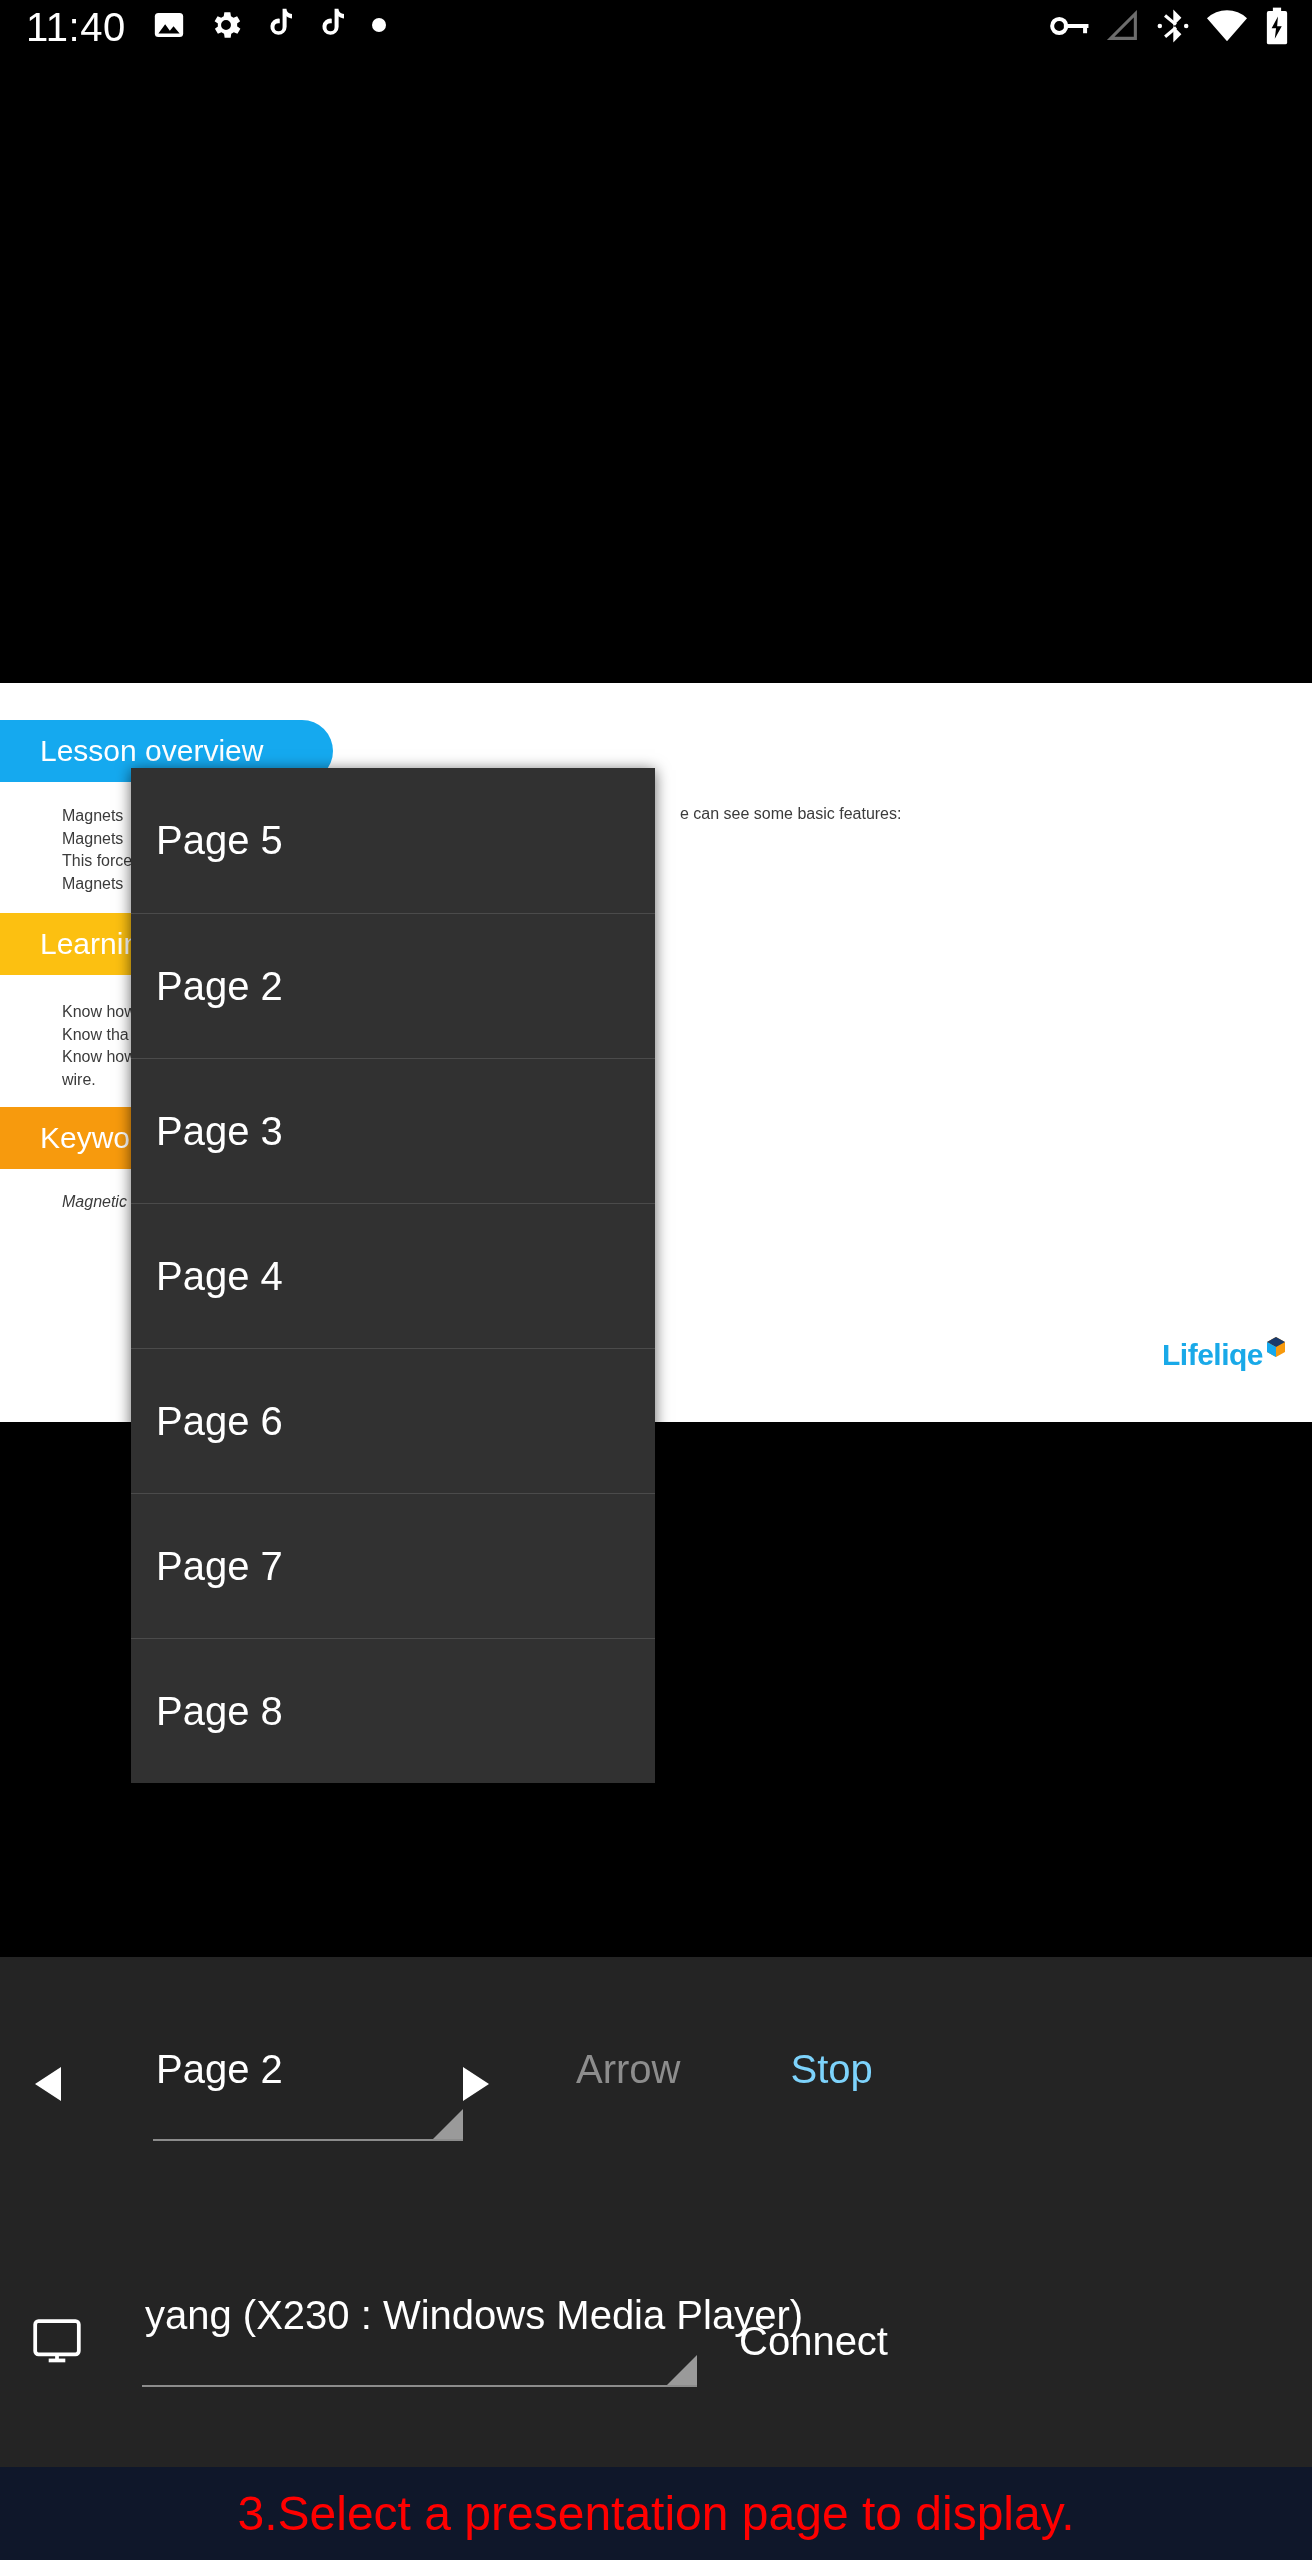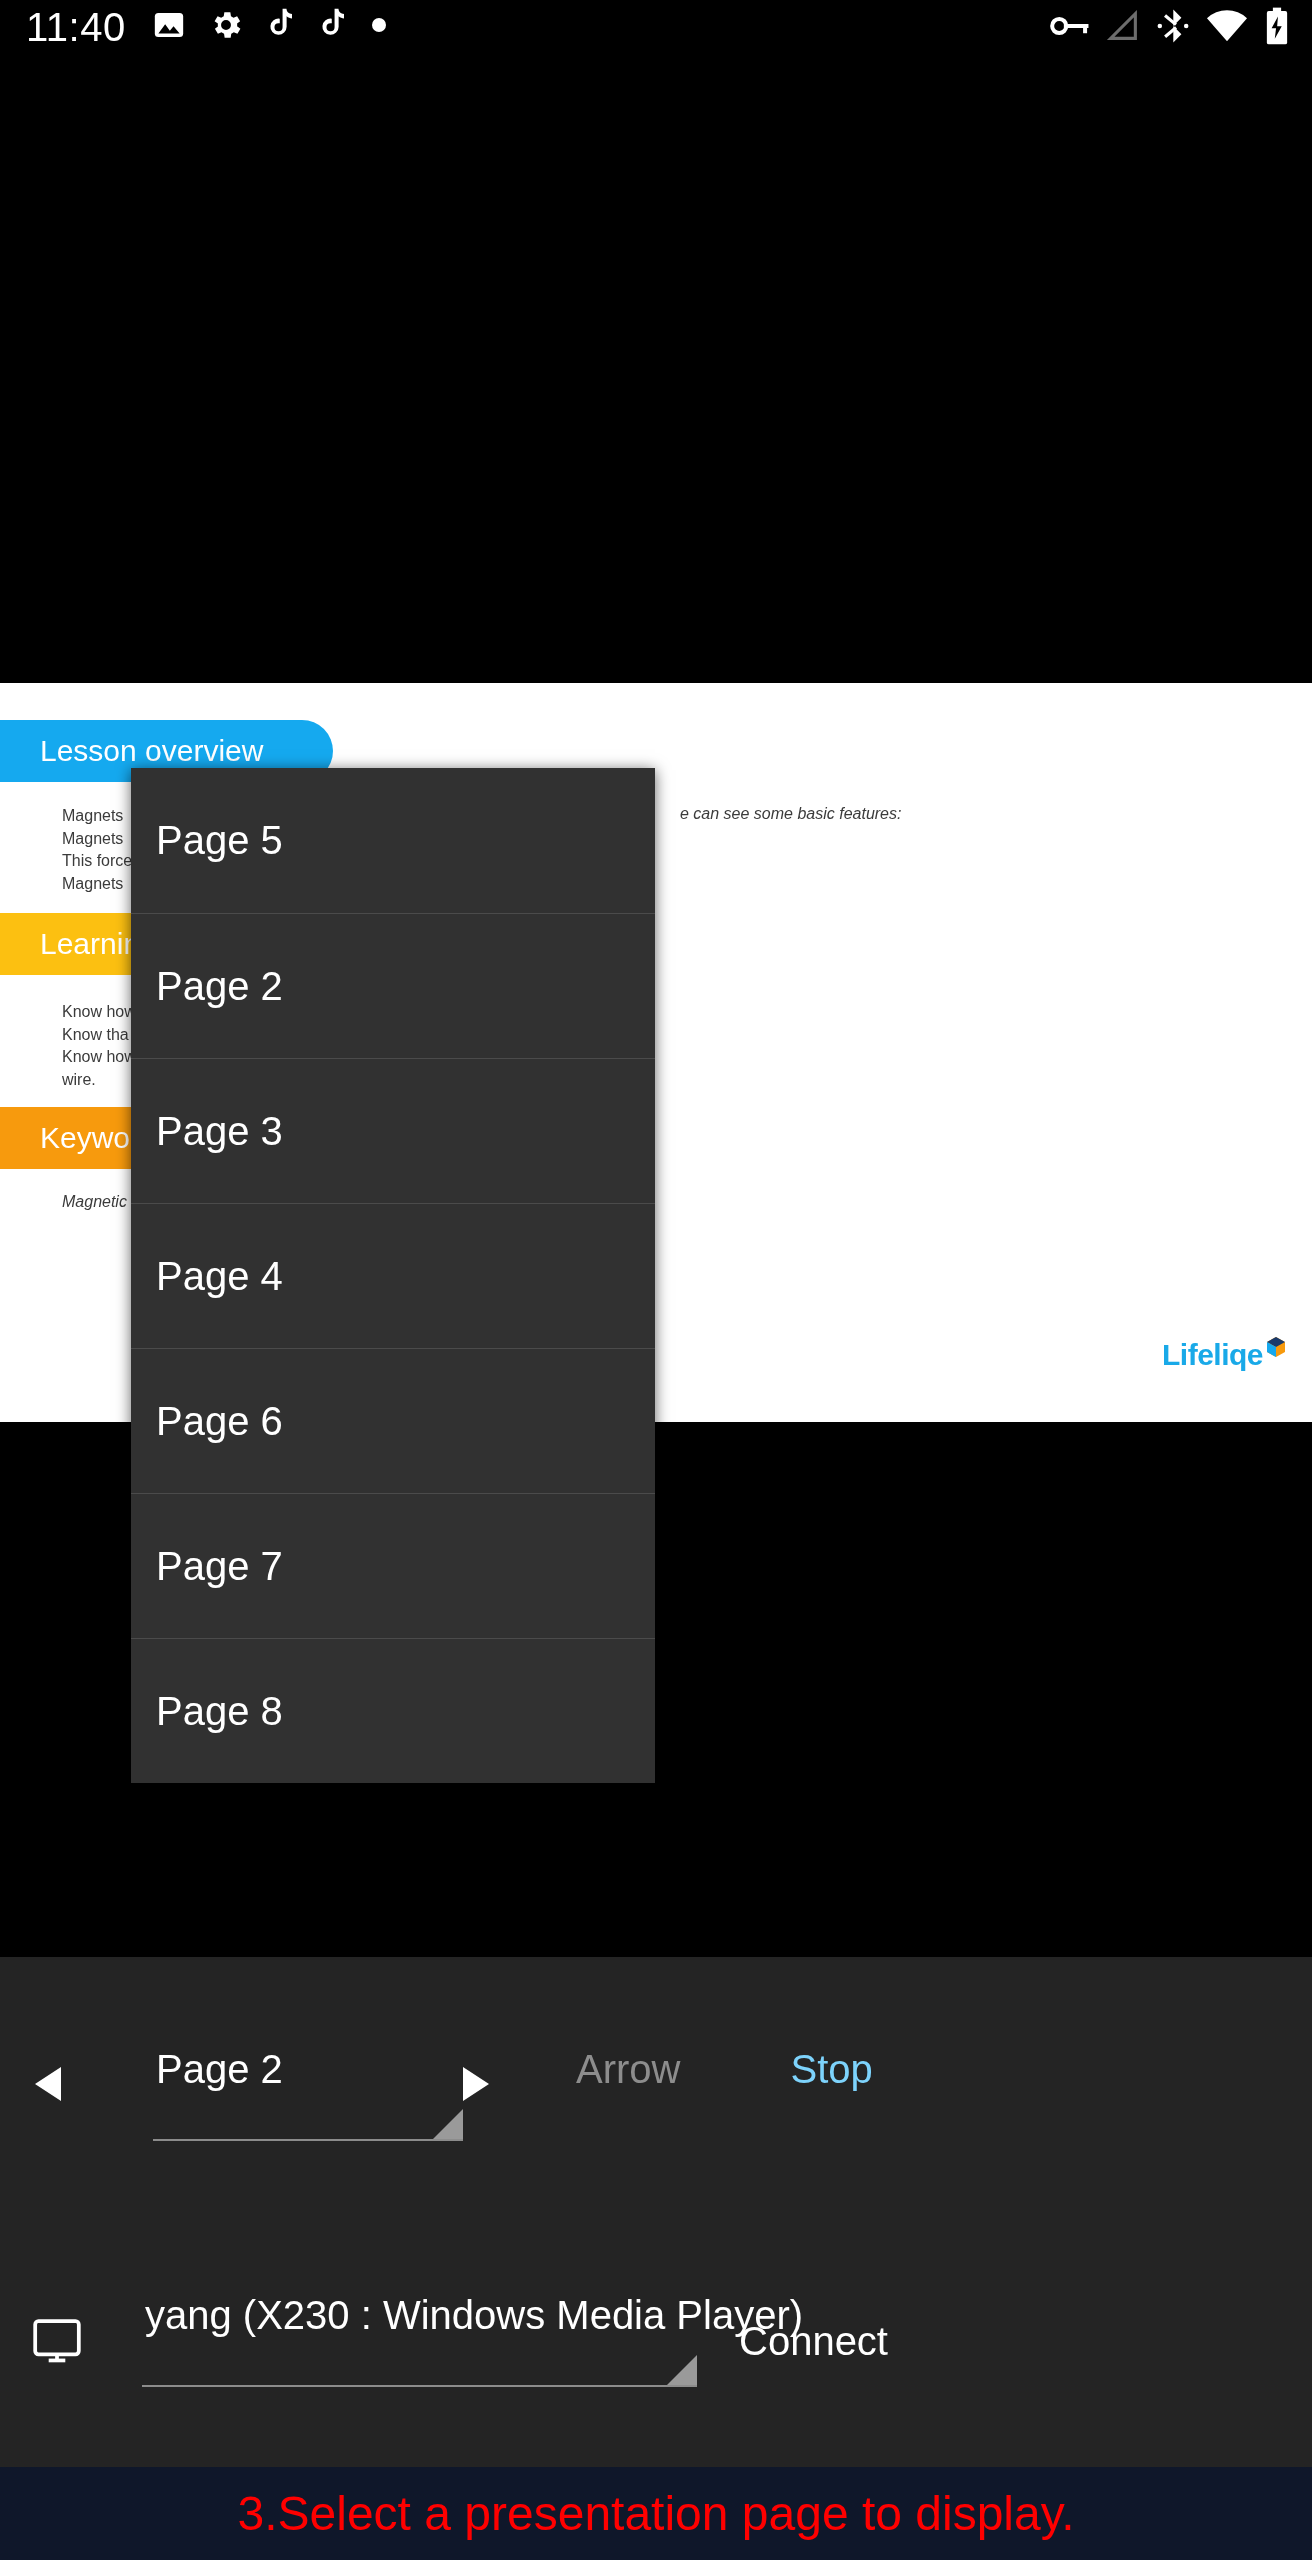--- a/index.html
+++ b/index.html
@@ -100,21 +100,20 @@
   #body-lesson { left: 62px; top: 122px; width: 1150px; }
   #body-learning { left: 62px; top: 318px; width: 1000px; }
   #body-keywords { left: 62px; top: 508px; width: 1000px; font-style: italic; }
   #lesson-tail {
     position: absolute;
     left: 680px;
     top: 122px;
     color: #3b3b3b;
     font-size: 16px;
     white-space: nowrap;
-    font-style: italic;
   }
   #learning-tail {
     position: absolute;
     left: 560px;
     top: 360px;
     color: #3b3b3b;
     font-size: 16px;
     white-space: nowrap;
   }
   #brand-logo {

